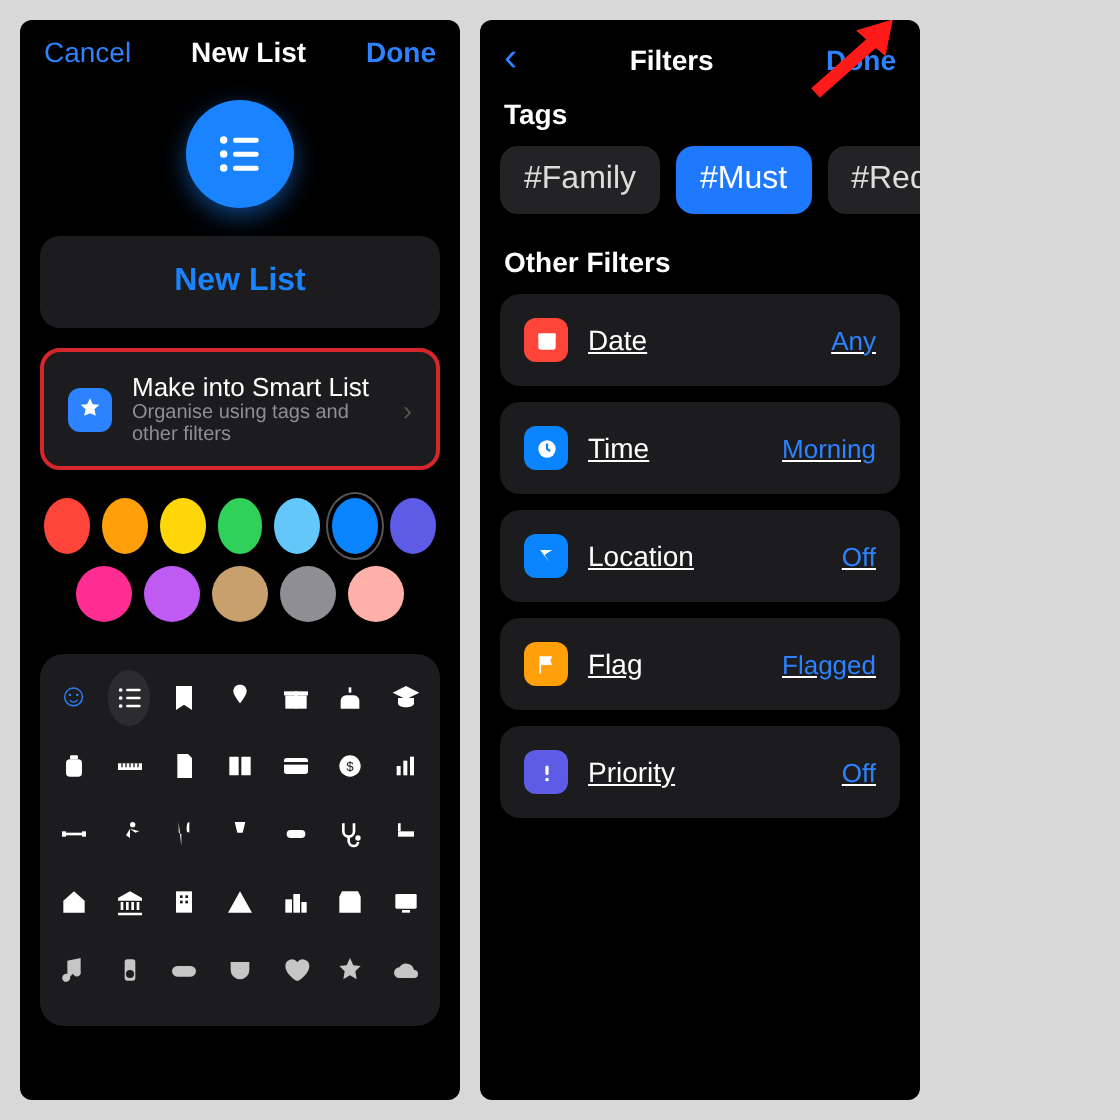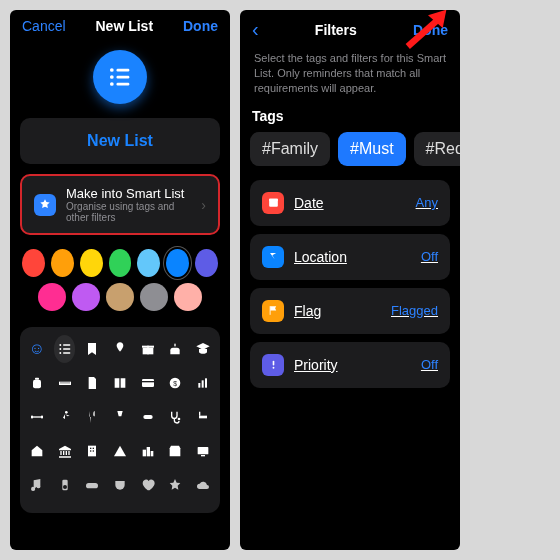--- a/index.html
+++ b/index.html
@@ -367,42 +367,52 @@
     <span class="title">Filters</span>
     <span class="navlink bold">Done</span>
   </div>
   <div class="arrow">
     <svg viewBox="0 0 60 50">
         <path d="M8 44 L44 12" stroke="#ff1a1a" stroke-width="7" fill="none"></path>
         <path d="M30 10 L50 4 L46 24 Z" fill="#ff1a1a"></path>
       </svg>
   </div>
   <div class="body">
-    <div class="subtext">Select the tags and filters for this Smart List. Only reminders that match all requirements will appear.</div>
     <div class="sect">Tags</div>
     <div class="tagrow" id="tagrow">
         <span class="tag">#Family</span>
         <span class="tag active">#Must</span>
         <span class="tag">#Redo</span>
         <span class="tag">#Todo</span>
       </div>
+    <div class="sect">Other Filters</div>
     <div class="filters" id="filters">
         <div class="frow">
           <span class="ficon" style="background:#ff453a">
             <svg viewBox="0 0 24 24" width="13" height="13">
               <rect x="4" y="5" width="16" height="15" rx="2" fill="#fff"></rect>
               <rect x="4" y="5" width="16" height="4" fill="#fff"></rect>
             </svg>
           </span>
           <span class="flabel">Date</span>
           <span class="fval">Any</span>
         </div>
         <div class="frow">
           <span class="ficon" style="background:#0a84ff">
             <svg viewBox="0 0 24 24" width="13" height="13">
+              <circle cx="12" cy="12" r="8" fill="#fff"></circle>
+              <path d="M12 7v5l3 2" stroke="#0a84ff" stroke-width="2" fill="none"></path>
+            </svg>
+          </span>
+          <span class="flabel">Time</span>
+          <span class="fval">Morning</span>
+        </div>
+        <div class="frow">
+          <span class="ficon" style="background:#0a84ff">
+            <svg viewBox="0 0 24 24" width="13" height="13">
               <path fill="#fff" d="M12 3l8 8-8-2-2 8z" transform="rotate(-45 12 12)"></path>
             </svg>
           </span>
           <span class="flabel">Location</span>
           <span class="fval">Off</span>
         </div>
         <div class="frow">
           <span class="ficon" style="background:#ff9f0a">
             <svg viewBox="0 0 24 24" width="13" height="13">
               <path fill="#fff" d="M6 4h11l-2 4 2 4H6z"></path>

